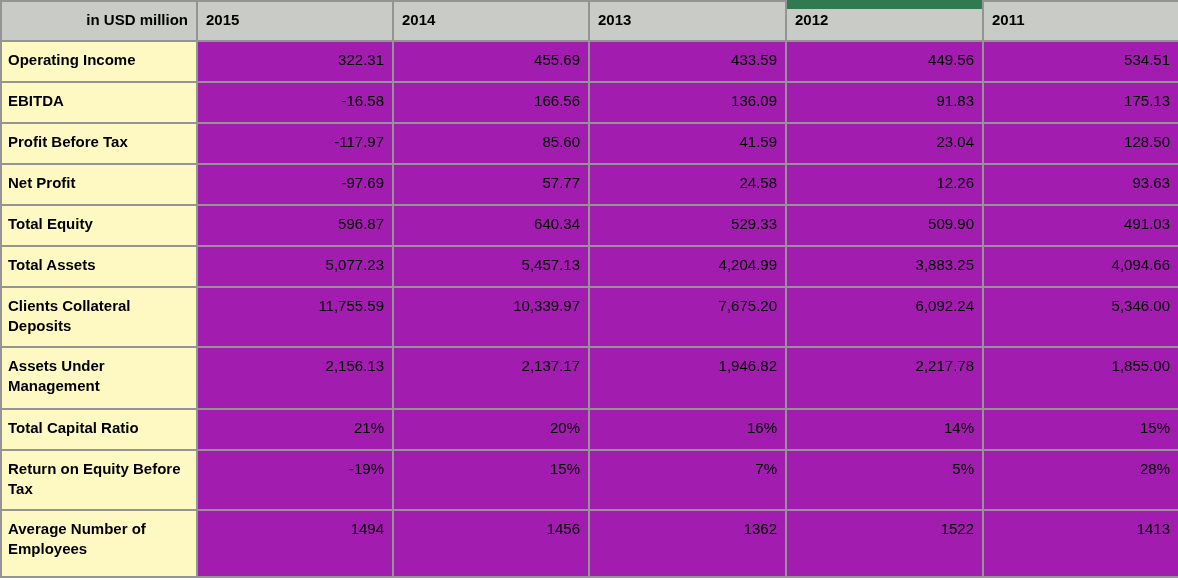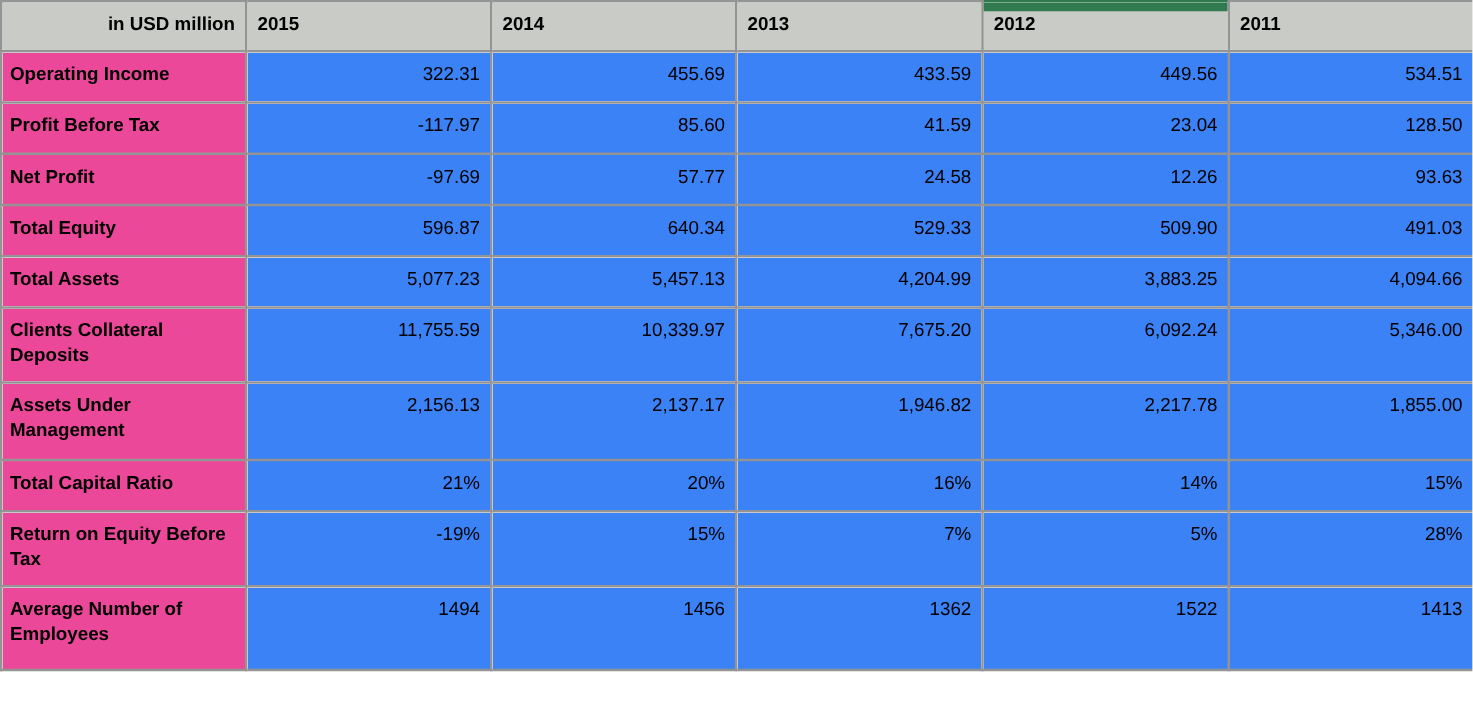--- a/index.html
+++ b/index.html
@@ -49,28 +49,28 @@
   .green-bar {
     position: absolute;
     top: 0;
     left: -2px;
     right: -2px;
     height: 7px;
     background: #317a4f;
   }
   
   tbody th.row-label {
-    background: #ec4899;
+    background: #fef9c3;
     font-weight: bold;
     text-align: left;
     padding: 8px 4px 6px 6px;
     line-height: 1.35;
   }
   tbody td.val {
-    background: #3b82f6;
+    background: #a21caf;
     font-weight: normal;
     text-align: right;
     padding: 9px 8px 6px 8px;
   }
   tr.r-std  { height: 41px; }
   tr.r-t60  { height: 60px; }
   tr.r-t62  { height: 62px; margin-top: 28px; }
   tr.r-t67  { height: 67px; }
 </style>
 </head>
@@ -97,20 +97,28 @@
       </tr>
     </thead>
     <tbody>
       <tr class="r-std">
         <th class="row-label">Operating Income</th>
         <td class="val">322.31</td>
         <td class="val">455.69</td>
         <td class="val">433.59</td>
         <td class="val">449.56</td>
         <td class="val">534.51</td>
+      </tr>
+      <tr class="r-std">
+        <th class="row-label">EBITDA</th>
+        <td class="val">-16.58</td>
+        <td class="val">166.56</td>
+        <td class="val">136.09</td>
+        <td class="val">91.83</td>
+        <td class="val">175.13</td>
       </tr>
       <tr class="r-std">
         <th class="row-label">Profit Before Tax</th>
         <td class="val">-117.97</td>
         <td class="val">85.60</td>
         <td class="val">41.59</td>
         <td class="val">23.04</td>
         <td class="val">128.50</td>
       </tr>
       <tr class="r-std">

